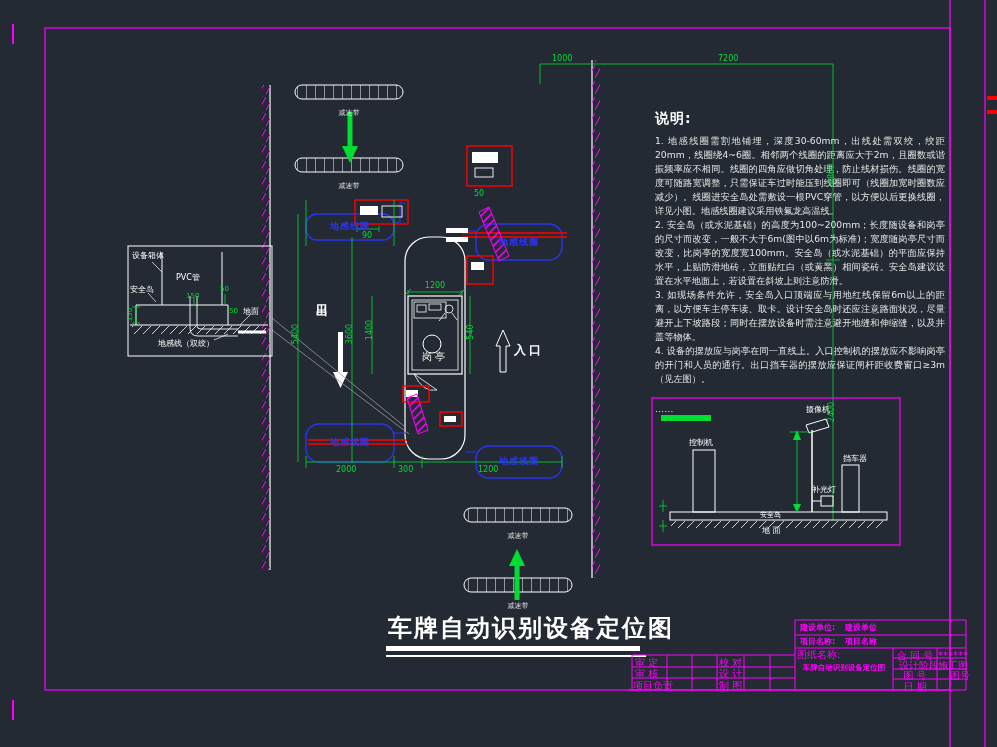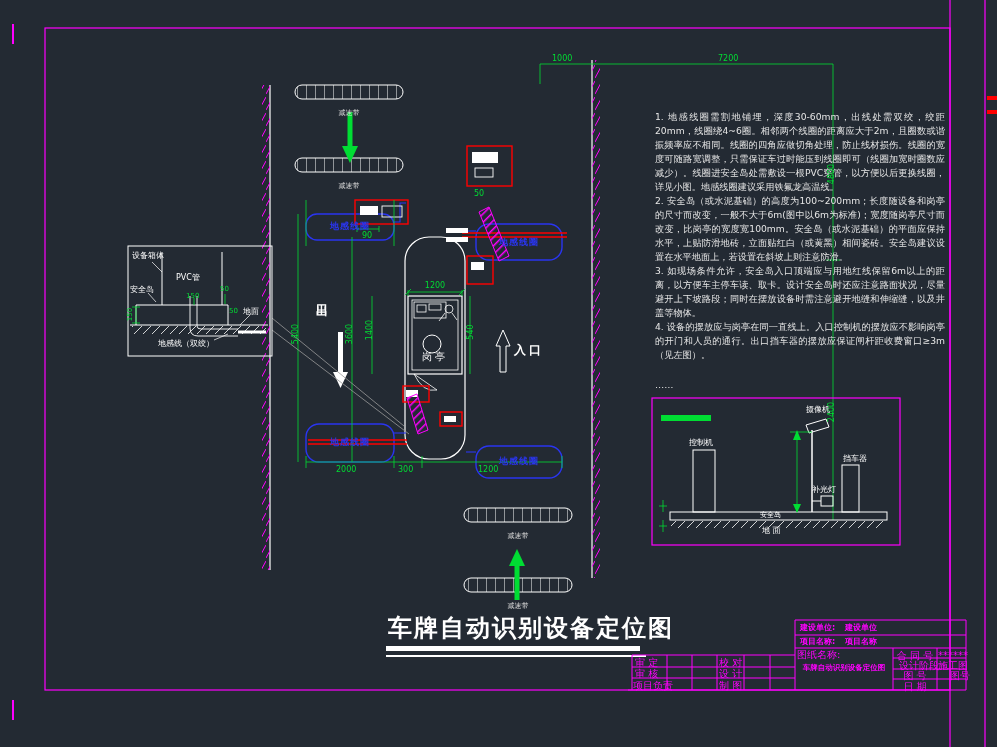--- a/index.html
+++ b/index.html
@@ -250,20 +250,21 @@
     <line x1="632" y1="655" x2="632" y2="690"></line>
     <line x1="667" y1="655" x2="667" y2="690"></line>
     <line x1="692" y1="655" x2="692" y2="690"></line>
     <line x1="717" y1="655" x2="717" y2="690"></line>
     <line x1="744" y1="655" x2="744" y2="690"></line>
     <line x1="770" y1="655" x2="770" y2="690"></line>
   </g>
 </svg>
 
 <div class="notes">
+  <h3>说明:</h3>
   <p>1. 地感线圈需割地铺埋，深度30-60mm，出线处需双绞，绞距20mm，线圈绕4~6圈。相邻两个线圈的距离应大于2m，且圈数或谐振频率应不相同。线圈的四角应做切角处理，防止线材损伤。线圈的宽度可随路宽调整，只需保证车过时能压到线圈即可（线圈加宽时圈数应减少）。线圈进安全岛处需敷设一根PVC穿管，以方便以后更换线圈，详见小图。地感线圈建议采用铁氟龙高温线。</p>
   <p>2. 安全岛（或水泥基础）的高度为100~200mm；长度随设备和岗亭的尺寸而改变，一般不大于6m(图中以6m为标准)；宽度随岗亭尺寸而改变，比岗亭的宽度宽100mm。安全岛（或水泥基础）的平面应保持水平，上贴防滑地砖，立面贴红白（或黄黑）相间瓷砖。安全岛建议设置在水平地面上，若设置在斜坡上则注意防滑。</p>
   <p>3. 如现场条件允许，安全岛入口顶端应与用地红线保留6m以上的距离，以方便车主停车读、取卡。设计安全岛时还应注意路面状况，尽量避开上下坡路段；同时在摆放设备时需注意避开地缝和伸缩缝，以及井盖等物体。</p>
   <p>4. 设备的摆放应与岗亭在同一直线上。入口控制机的摆放应不影响岗亭的开门和人员的通行。出口挡车器的摆放应保证闸杆距收费窗口≥3m（见左图）。</p>
   <p class="dots">……</p>
 </div>
 
 <span class="lbl tiny ctr" style="left:322px;top:76px;width:54px;">减速带</span>
 <span class="lbl tiny ctr" style="left:322px;top:149px;width:54px;">减速带</span>
 <span class="lbl tiny ctr" style="left:491px;top:499px;width:54px;">减速带</span>

